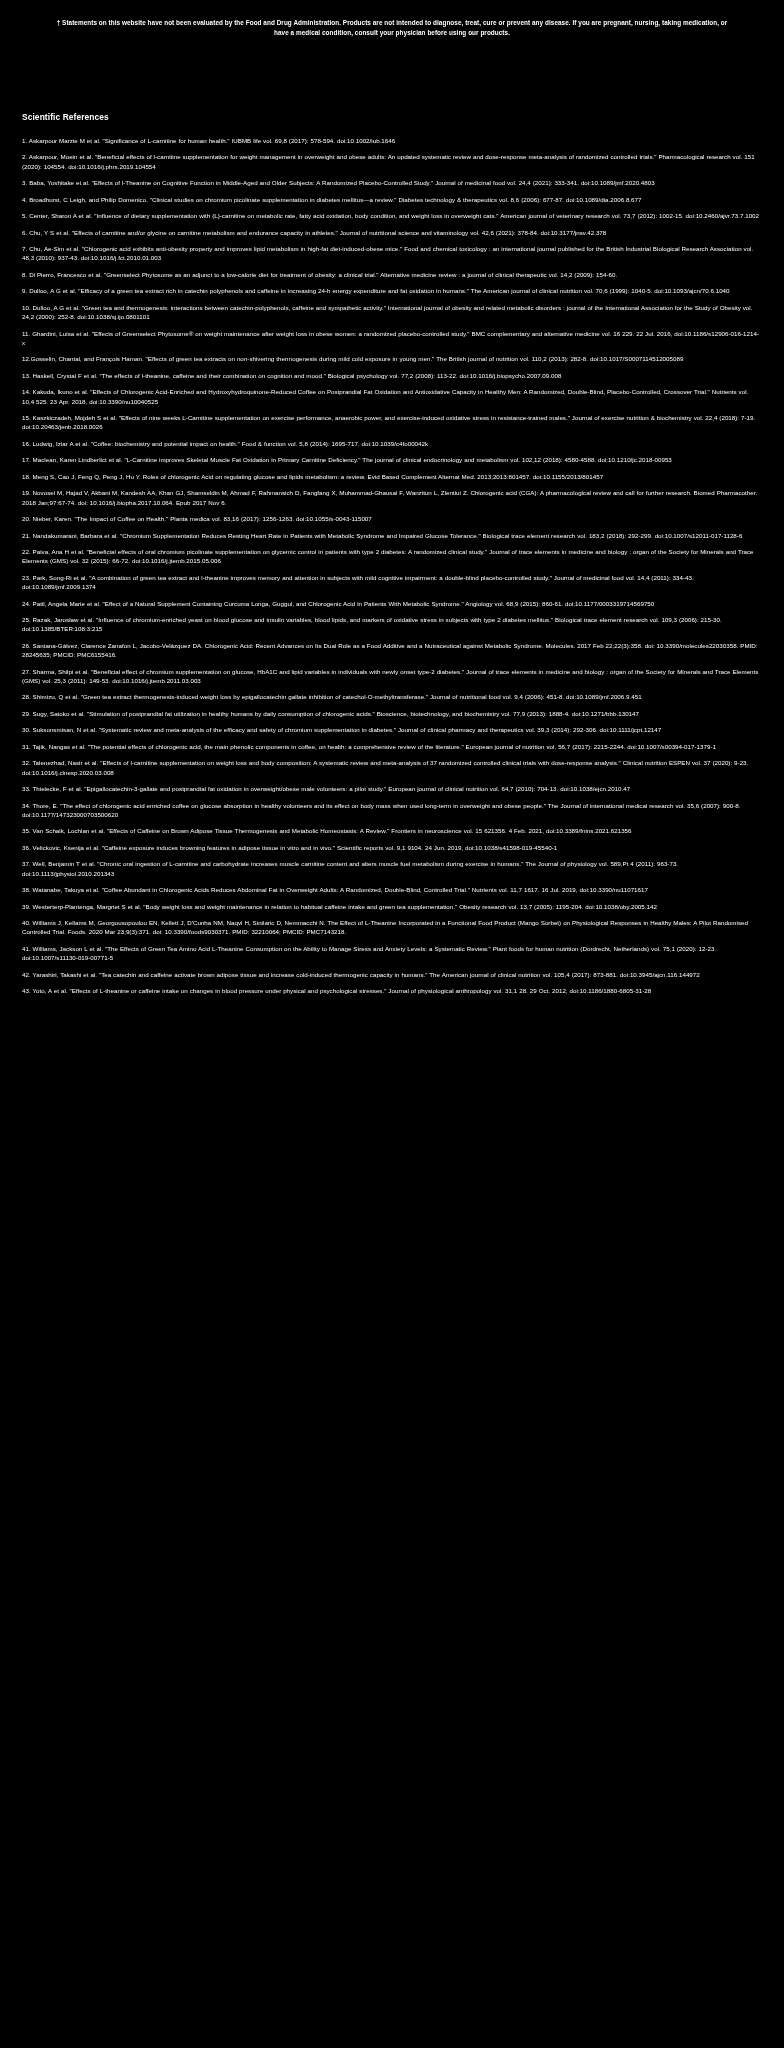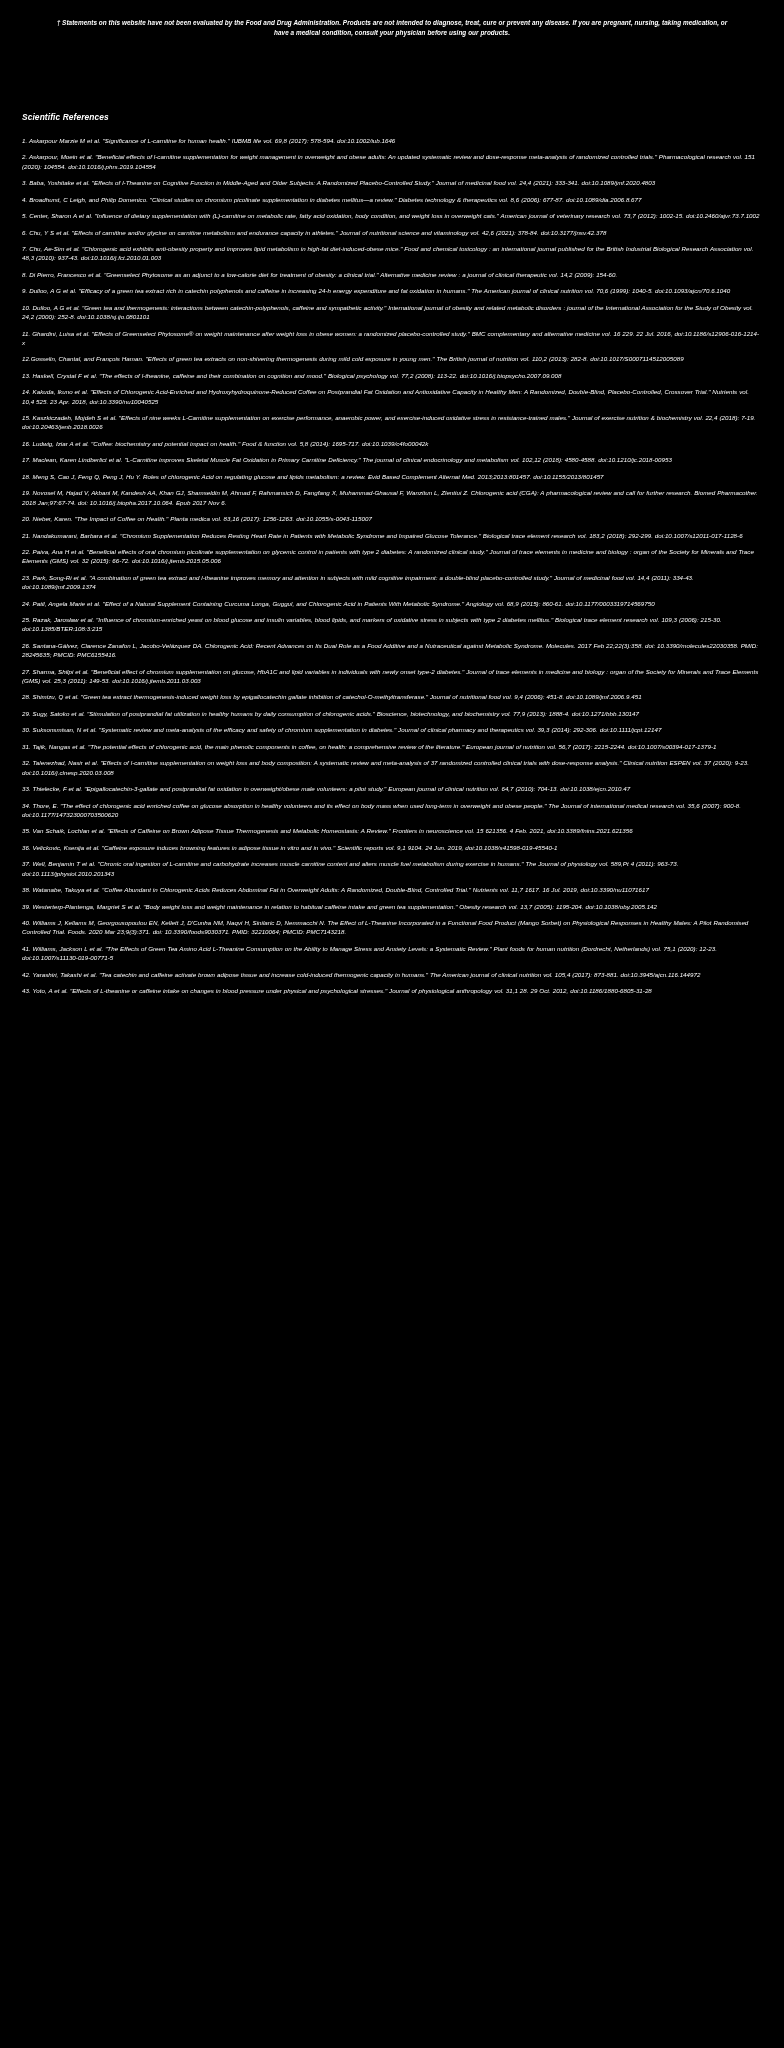--- a/index.html
+++ b/index.html
@@ -12,21 +12,20 @@
     font-family: "Liberation Sans", sans-serif;
     color: #ffffff;
   }
   .page {
     width: 784px;
     min-height: 2048px;
     background: #000000;
     box-sizing: border-box;
     padding: 18px 22px 14px 22px;
     position: relative;
-    font-style: italic;
   }
   .disclaimer {
     font-size: 6.4px;
     line-height: 1.55;
     text-align: center;
     font-weight: bold;
     color: #ffffff;
     margin: 0 30px 0 30px;
     letter-spacing: 0.05px;
   }

